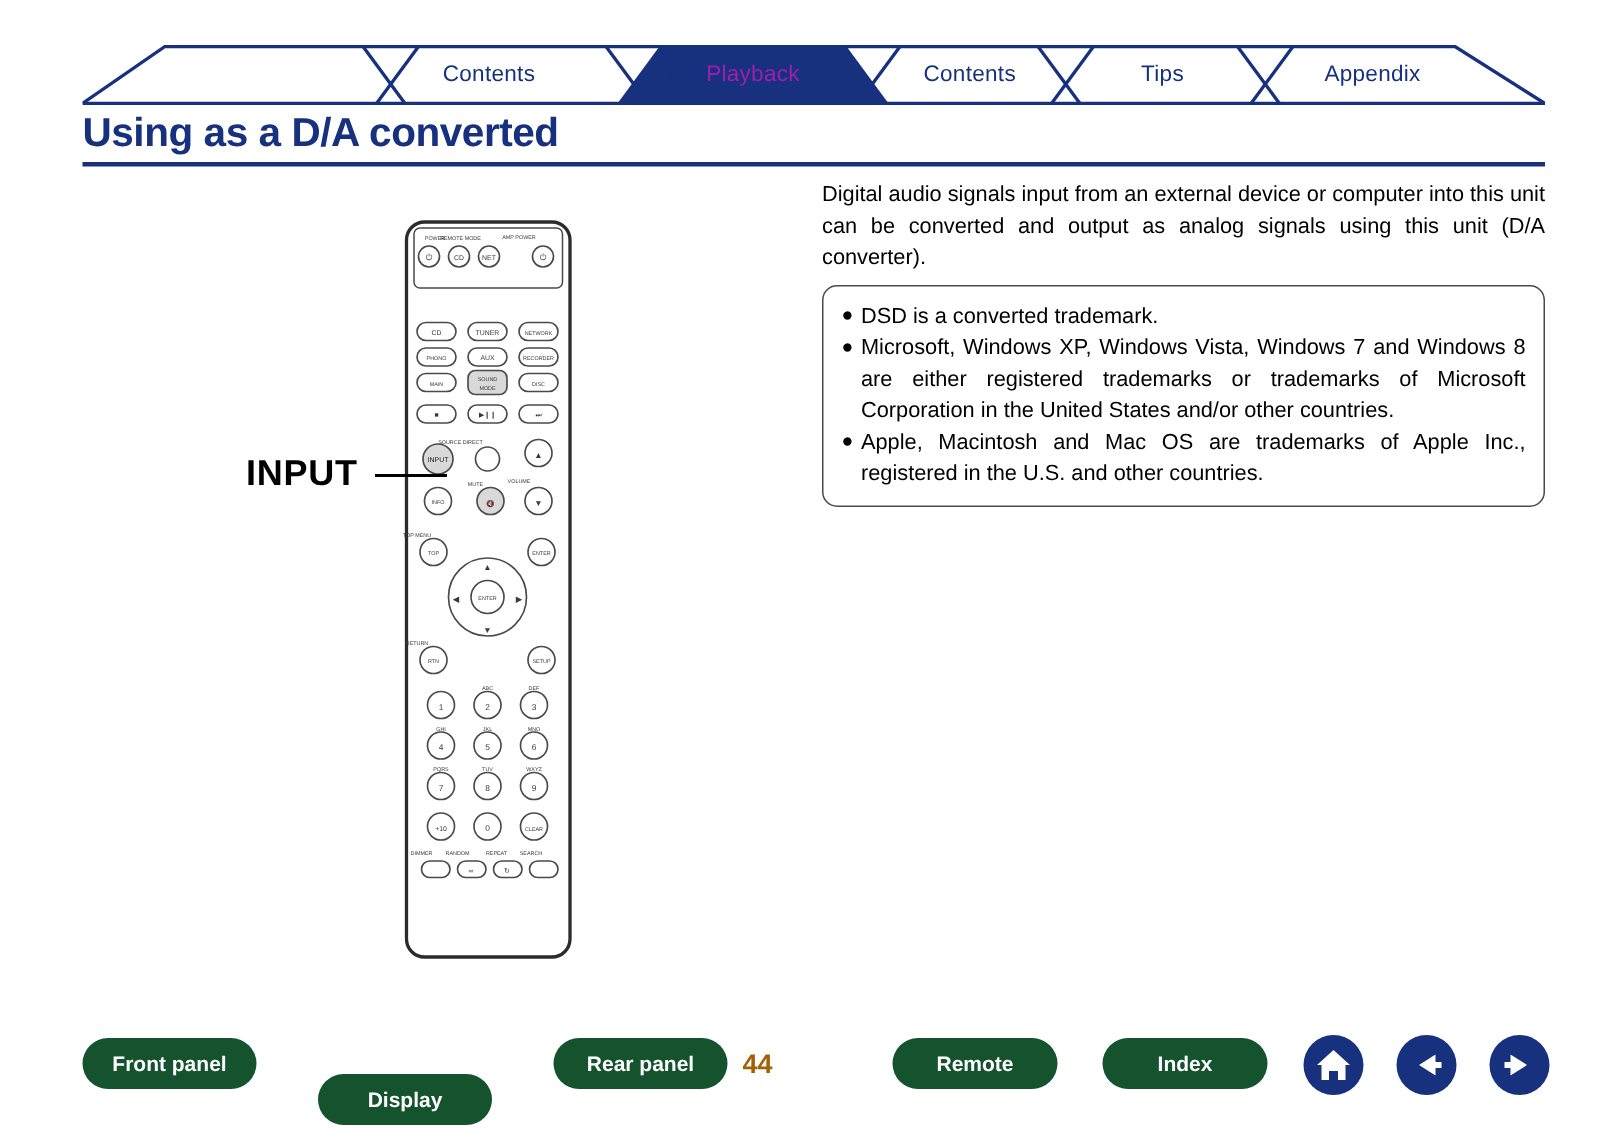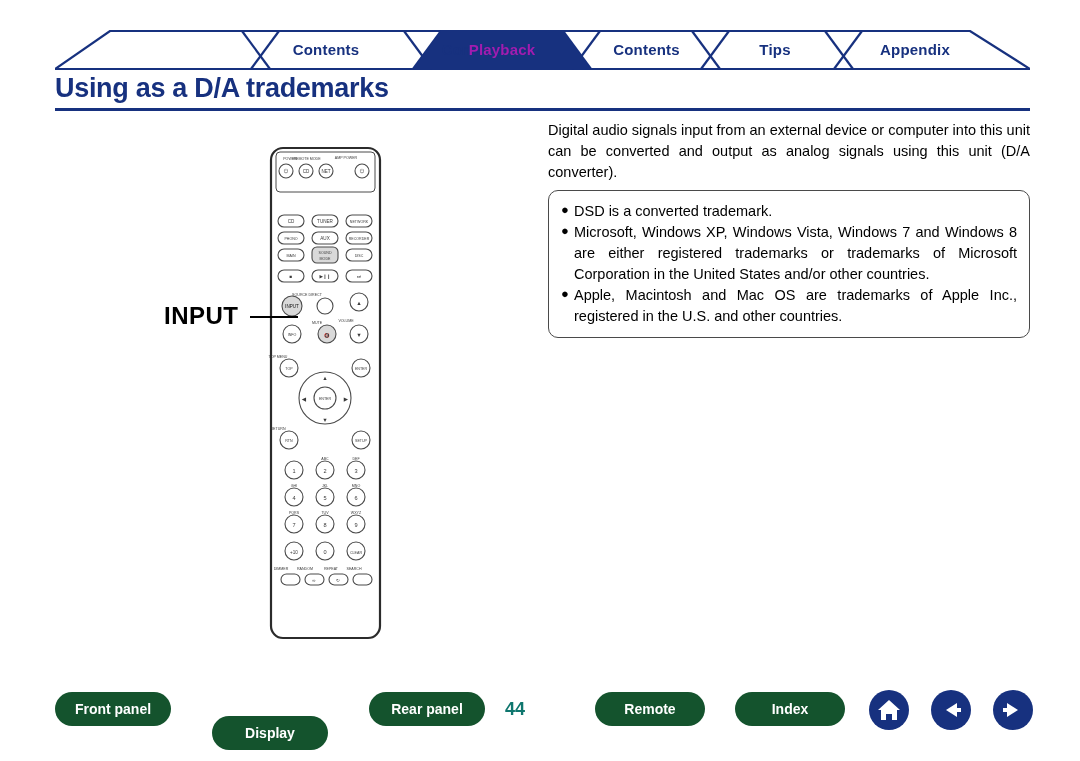--- a/index.html
+++ b/index.html
@@ -30,21 +30,21 @@
     width: 975px;
     height: 40px;
   }
   .tab {
     position: absolute;
     top: 0;
     height: 40px;
     line-height: 40px;
     text-align: center;
     font-size: 15px;
-    font-weight: bold;
+    font-weight: normal;
     color: #17317f;
     z-index: 3;
     cursor: pointer;
     letter-spacing: 0.2px;
   }
   .tab.active {
     color: #a21caf;
   }
 
   
@@ -142,25 +142,25 @@
     font-weight: bold;
     text-align: center;
     line-height: 34px;
     cursor: pointer;
   }
   .page-num {
     position: absolute;
     left: 495px;
     top: 692px;
     width: 40px;
-    text-align: center;
+    text-align: left;
     line-height: 34px;
     font-size: 18px;
     font-weight: bold;
-    color: #0f766e;
+    color: #a16207;
   }
   .circ-btn {
     position: absolute;
     top: 690px;
     width: 40px;
     height: 40px;
     border-radius: 20px;
     background: #17317f;
     cursor: pointer;
   }
@@ -195,21 +195,21 @@
   </svg>
 
   <div class="tab" style="left:196px;width:150px;">Contents</div>
   <div class="tab" style="left:357px;width:152px;">Connections</div>
   <div class="tab active" style="left:366px;width:162px;">Playback</div>
   <div class="tab" style="left:525px;width:133px;">Contents</div>
   <div class="tab" style="left:655px;width:130px;">Tips</div>
   <div class="tab" style="left:790px;width:140px;">Appendix</div>
 </div>
 
-<div class="page-title">Using as a D/A trademarks</div>
+<div class="page-title">Using as a D/A converted</div>
 <div class="title-rule"></div>
 
 <div class="intro-text">Digital audio signals input from an external device or computer into this unit can be converted and output as analog signals using this unit (D/A converter).</div>
 
 <div class="note-box">
   <div class="note-item">
     <span class="bullet">●</span>
     <span>DSD is a converted trademark.</span>
   </div>
   <div class="note-item">

